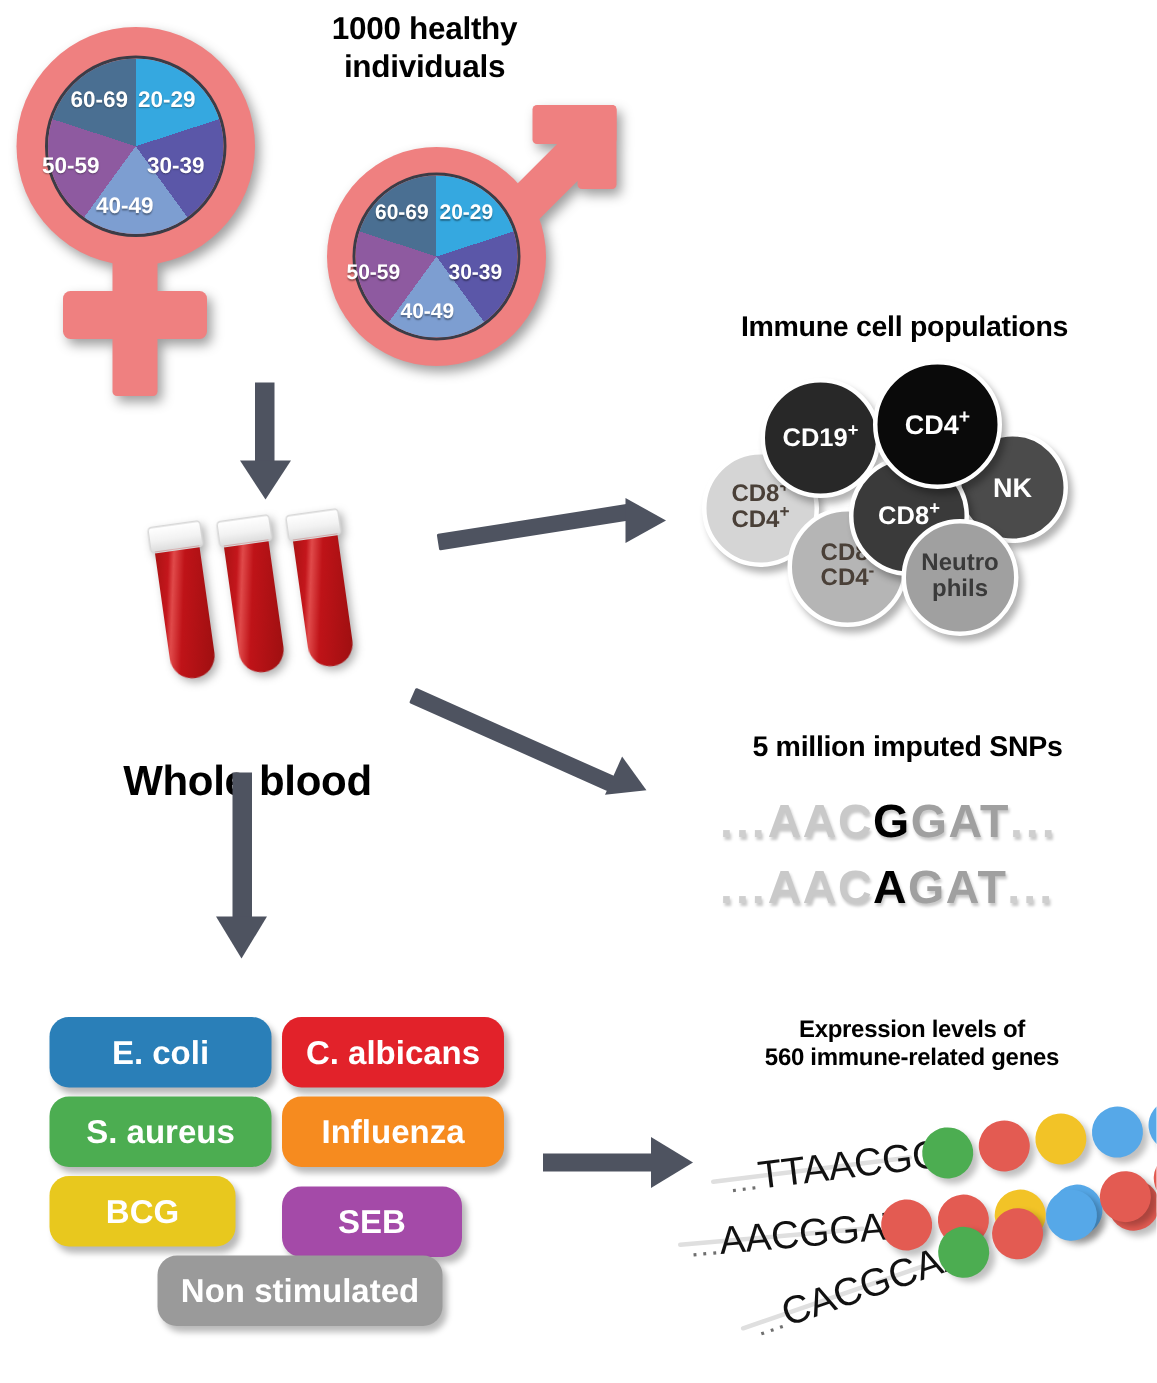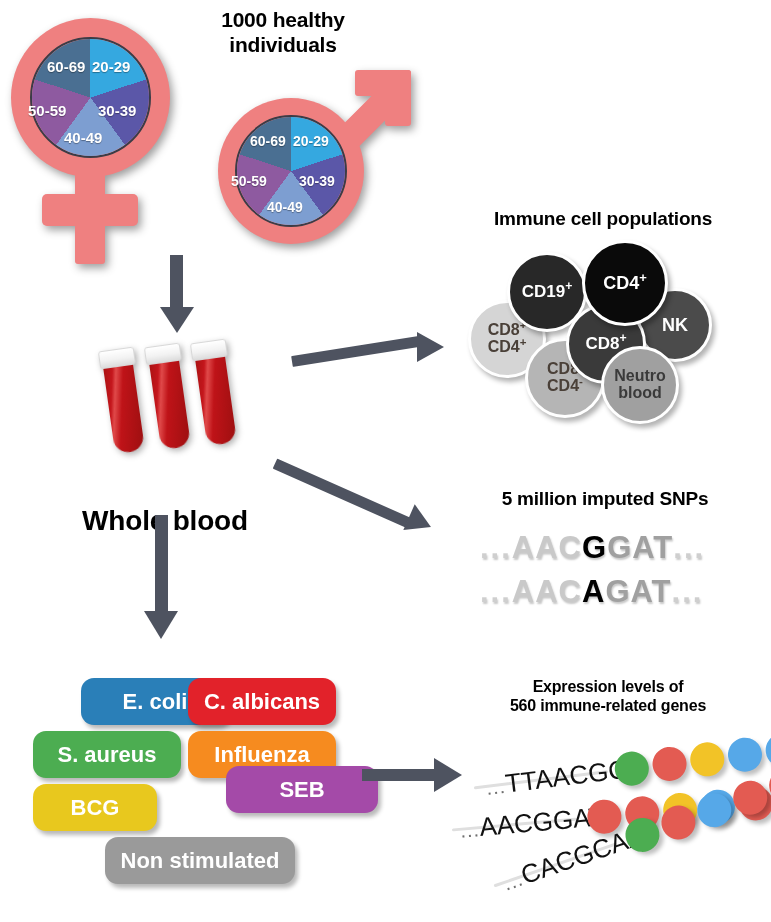--- a/index.html
+++ b/index.html
@@ -224,21 +224,21 @@
     </span>
   </div>
 
   <div class="cell" style="left:183px;top:50px;width:74px;height:74px;background:#4b4b4b;color:#ffffff;font-size:18px;z-index:3;">
     <span>NK</span>
   </div>
 
   <div class="cell" style="left:146px;top:108px;width:78px;height:78px;background:#a0a0a0;color:#3a3a3a;font-size:16px;z-index:4;">
     <span>
       <span>Neutro</span><br>
-      <span>blood</span>
+      <span>phils</span>
     </span>
   </div>
 
 </div>
 
 <div class="arrow" style="left:275px;top:448px;width:175px;height:95px;">
   <div class="ashaft" style="left:0px;top:10px;width:145px;height:11px;transform:rotate(24deg);transform-origin:0 50%;border-radius:1px;"></div>
   <div class="ahead" style="left:131px;top:62px;border-left:14px solid transparent;border-right:14px solid transparent;border-top:24px solid #4e5360;transform:rotate(-66deg);"></div>
 </div>
 
@@ -252,36 +252,36 @@
     <span class="dots">...</span><span class="dim">AAC</span><span class="hot">A</span><span class="mid">GAT</span><span class="dots">...</span>
   </div>
 </div>
 
 <div class="arrow" style="left:142px;top:515px;width:40px;height:128px;">
   <div class="ashaft" style="left:13px;top:0;width:13px;height:100px;"></div>
   <div class="ahead" style="left:2px;top:96px;border-left:17px solid transparent;border-right:17px solid transparent;border-top:28px solid #4e5360;"></div>
 </div>
 
 <div class="abs" style="left:33px;top:678px;width:310px;height:220px;">
-  <div class="stim" style="left:0px;top:0px;width:148px;height:47px;background:#2a7fb8;margin-left:48px;">
+  <div class="stim" style="left:0px;top:0px;width:148px;height:47px;background:#2a7fb8;">
     <span>E. coli</span>
   </div>
   <div class="stim" style="left:155px;top:0px;width:148px;height:47px;background:#e2222a;align-items:center;">
     <span>C. albicans</span>
   </div>
   <div class="stim" style="left:0px;top:53px;width:148px;height:47px;background:#4cad51;">
     <span>S. aureus</span>
   </div>
   <div class="stim" style="left:155px;top:53px;width:148px;height:47px;background:#f68b1f;">
     <span>Influenza</span>
   </div>
   <div class="stim" style="left:0px;top:106px;width:124px;height:47px;background:#e8c81e;">
     <span>BCG</span>
   </div>
-  <div class="stim" style="left:155px;top:88px;width:152px;height:47px;background:#a44aa8;margin-left:38px;">
+  <div class="stim" style="left:155px;top:113px;width:120px;height:47px;background:#a44aa8;">
     <span>SEB</span>
   </div>
   <div class="stim" style="left:72px;top:159px;width:190px;height:47px;background:#9a9a9a;">
     <span>Non stimulated</span>
   </div>
 </div>
 
 <div class="arrow" style="left:362px;top:758px;width:110px;height:34px;">
   <div class="ashaft" style="left:0px;top:11px;width:76px;height:12px;"></div>
   <div class="ahead" style="left:72px;top:0px;border-top:17px solid transparent;border-bottom:17px solid transparent;border-left:28px solid #4e5360;"></div>

